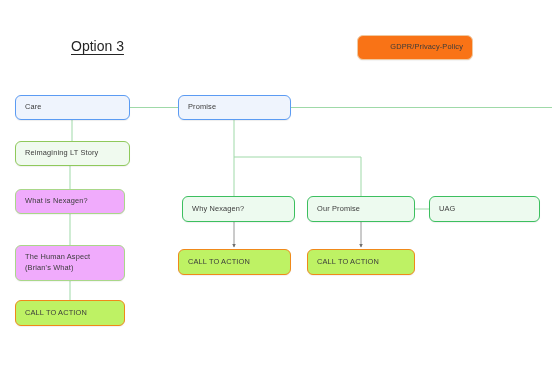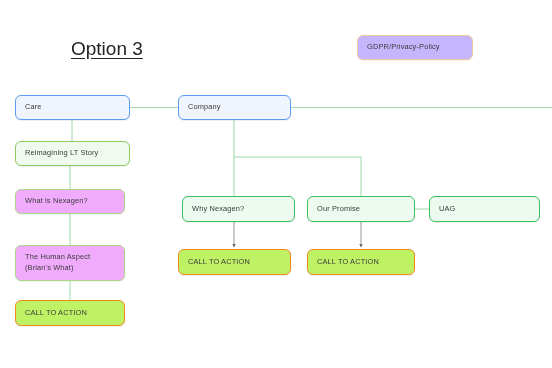--- a/index.html
+++ b/index.html
@@ -61,29 +61,30 @@
     background: #edfaef;
     border: 1.3px solid #3cbf5f;
     box-shadow: 0 1px 1px rgba(0,0,0,0.06);
   }
   .n-orange {
     background: #bef264;
     border: 1.4px solid #f0891a;
     box-shadow: 0 1px 1px rgba(0,0,0,0.06);
   }
   .n-orange-soft {
-    background: #c4b5fd;
+    background: #f97316;
     border: 1.2px solid #f0c9a0;
     box-shadow: 0 1px 1px rgba(0,0,0,0.05);
+    text-align: right;
   }
   #page-title {
     position: absolute;
     left: 71px;
     top: 38px;
-    font-size: 19px;
+    font-size: 14px;
     color: #252525;
     text-decoration: underline;
     text-underline-offset: 3px;
     z-index: 4;
     white-space: nowrap;
   }
 </style>
 </head>
 <body>
 
@@ -110,21 +111,21 @@
       </g>
   </svg>
 
   <div id="page-title">Option 3</div>
 
   <div class="node n-blue" id="node-home" style="left: 15px; top: 95px; width: 115px; height: 25px;">
     <span class="node-label">Care</span>
   </div>
 
   <div class="node n-blue" id="node-company" style="left: 178px; top: 95px; width: 113px; height: 25px;">
-    <span class="node-label">Company</span>
+    <span class="node-label">Promise</span>
   </div>
 
   <div class="node n-orange-soft" id="node-gdpr" style="left: 357px; top: 35px; width: 116px; height: 25px;">
     <span class="node-label">GDPR/Privacy-Policy</span>
   </div>
 
   <div class="node n-green-light" id="node-reimagining" style="left: 15px; top: 141px; width: 115px; height: 25px;">
     <span class="node-label">Reimagining LT Story</span>
   </div>
 

